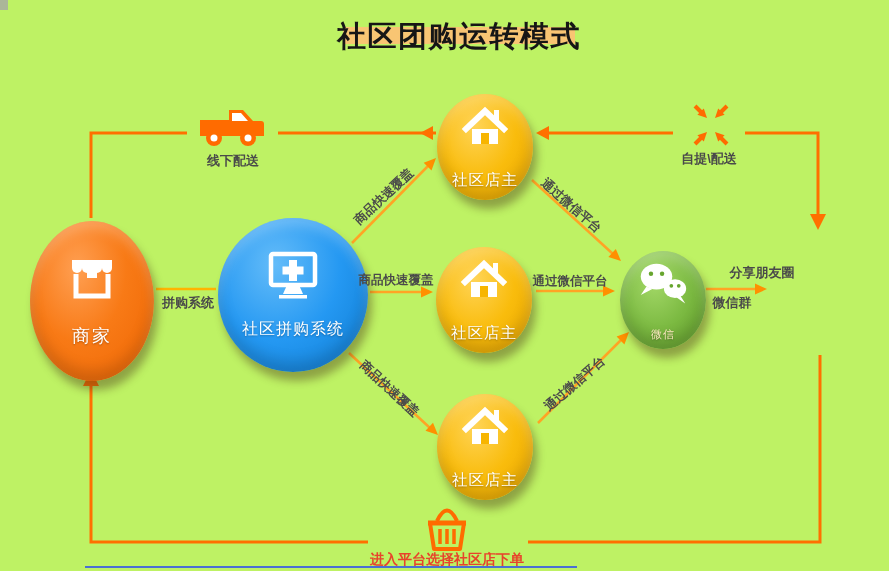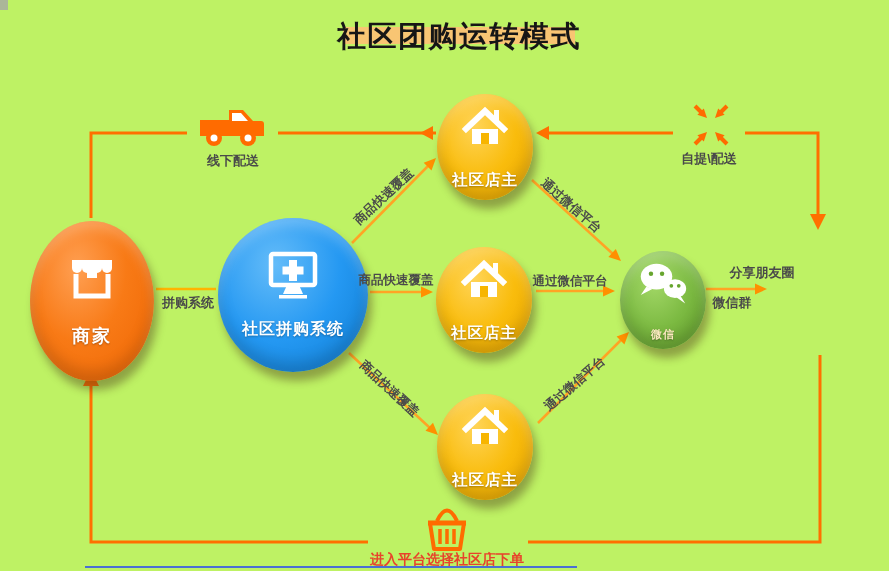--- a/index.html
+++ b/index.html
@@ -20,21 +20,21 @@
   .lbl.rot-ne{transform:translate(-50%,-50%) rotate(-43deg);}
   .lbl.rot-se{transform:translate(-50%,-50%) rotate(43deg);}
   .lbl.rot-ne2{transform:translate(-50%,-50%) rotate(-41deg);}
   .lbl.rot-se2{transform:translate(-50%,-50%) rotate(41deg);}
   .lbl.cta{color:#E8432B;font-weight:bold;font-size:14px;}
 
   
   .node{position:absolute;border-radius:50%;display:flex;flex-direction:column;align-items:center;
         justify-content:center;z-index:4;
         box-shadow:4px 9px 9px rgba(70,45,20,.4), inset 0 -10px 14px rgba(0,0,0,.15), inset 0 8px 12px rgba(255,255,255,.25);}
-  .node-label{color:#fff;font-weight:bold;text-shadow:0 1px 2px rgba(0,0,0,.3);letter-spacing:1px;white-space:nowrap;margin-top:16px;}
+  .node-label{color:#fff;font-weight:normal;text-shadow:0 1px 2px rgba(0,0,0,.3);letter-spacing:1px;white-space:nowrap;margin-top:16px;}
 
   .merchant{left:30px;top:221px;width:124px;height:160px;
             background:radial-gradient(ellipse at 38% 30%, #FF9F52 0%, #F87A16 45%, #EE6502 100%);}
   .merchant .node-label{font-size:18px;letter-spacing:2px;}
 
   .system{left:218px;top:218px;width:150px;height:154px;
           background:radial-gradient(ellipse at 38% 30%, #64BCF9 0%, #2498F2 50%, #0E7ACF 100%);}
   .system .node-label{font-size:16px;text-align:right;}
 
   .store{width:96px;height:106px;

